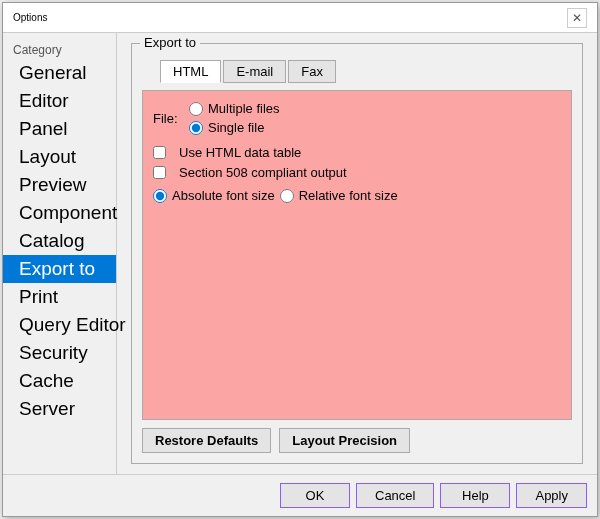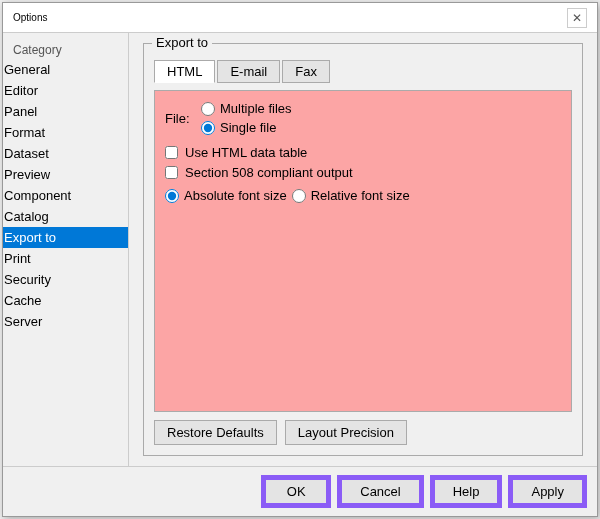--- a/index.html
+++ b/index.html
@@ -46,37 +46,37 @@
       justify-content: center;
       font-size: 12px;
       color: #555;
     }
     .dialog-body {
       display: flex;
       flex: 1;
       overflow: hidden;
     }
     .sidebar {
-      width: 126px;
+      width: 114px;
       background: #f0f0f0;
       border-right: 1px solid #ccc;
       padding: 6px 0;
       flex-shrink: 0;
     }
     .sidebar-label {
       font-size: 12px;
       color: #555;
       padding: 4px 10px 2px 10px;
       font-weight: normal;
     }
     .sidebar-item {
-      padding: 3px 1px;
-      cursor: pointer;
-      color: #000;
-      font-size: 13px;
+      padding: 3px 16px;
+      cursor: pointer;
+      color: #000;
+      font-size: 19px;
       white-space: nowrap;
     }
     .sidebar-item.active {
       background: #0078d7;
       color: #fff;
     }
     .main-content {
       flex: 1;
       padding: 10px 14px;
       display: flex;
@@ -102,20 +102,21 @@
     .group-box-content {
       padding: 12px 10px 10px 10px;
       display: flex;
       flex-direction: column;
       flex: 1;
     }
     .tabs {
       display: flex;
       margin-bottom: 8px;
       margin-top: 4px;
+      margin-left: 18px;
     }
     .tab {
       padding: 3px 12px;
       border: 1px solid #aaa;
       background: #e4e4e4;
       cursor: pointer;
       font-size: 13px;
       margin-right: 2px;
       position: relative;
     }
@@ -162,21 +163,21 @@
     }
     .checkbox-section {
       margin-top: 10px;
       display: flex;
       flex-direction: column;
       gap: 5px;
     }
     .checkbox-row {
       display: flex;
       align-items: center;
-      gap: 7px;
+      gap: 13px;
     }
     .checkbox-input {
       width: 13px;
       height: 13px;
       cursor: pointer;
     }
     .checkbox-label {
       font-size: 13px;
       color: #000;
     }
@@ -191,33 +192,34 @@
       gap: 8px;
       margin-top: 8px;
     }
     .btn-default {
       padding: 4px 12px;
       border: 1px solid #aaa;
       background: #e4e4e4;
       cursor: pointer;
       font-size: 13px;
       min-width: 110px;
+      font-weight: bold;
     }
     .dialog-footer {
       border-top: 1px solid #ccc;
       padding: 8px 10px;
       display: flex;
       align-items: center;
       justify-content: flex-end;
       gap: 6px;
       background: #f0f0f0;
     }
     .btn-action {
       padding: 4px 18px;
-      border: 5px solid #8b5cf6;
+      border: 1px solid #8b5cf6;
       background: #e4e4e4;
       cursor: pointer;
       font-size: 13px;
       min-width: 70px;
     }
   </style>
 </head>
 <body>
 
 <div class="dialog">
@@ -227,27 +229,27 @@
     <button class="close-btn">✕</button>
   </div>
 
   <div class="dialog-body">
 
     <div class="sidebar">
       <div class="sidebar-label">Category</div>
       <div class="sidebar-item">General</div>
       <div class="sidebar-item">Editor</div>
       <div class="sidebar-item">Panel</div>
-      <div class="sidebar-item">Format</div>
-      <div class="sidebar-item">Dataset</div>
+      <div class="sidebar-item">Layout</div>
       <div class="sidebar-item">Preview</div>
       <div class="sidebar-item">Component</div>
       <div class="sidebar-item">Catalog</div>
       <div class="sidebar-item active">Export to</div>
       <div class="sidebar-item">Print</div>
+      <div class="sidebar-item">Query Editor</div>
       <div class="sidebar-item">Security</div>
       <div class="sidebar-item">Cache</div>
       <div class="sidebar-item">Server</div>
     </div>
 
     <div class="main-content">
       <div class="group-box">
         <span class="group-box-legend">Export to</span>
         <div class="group-box-content">
 

